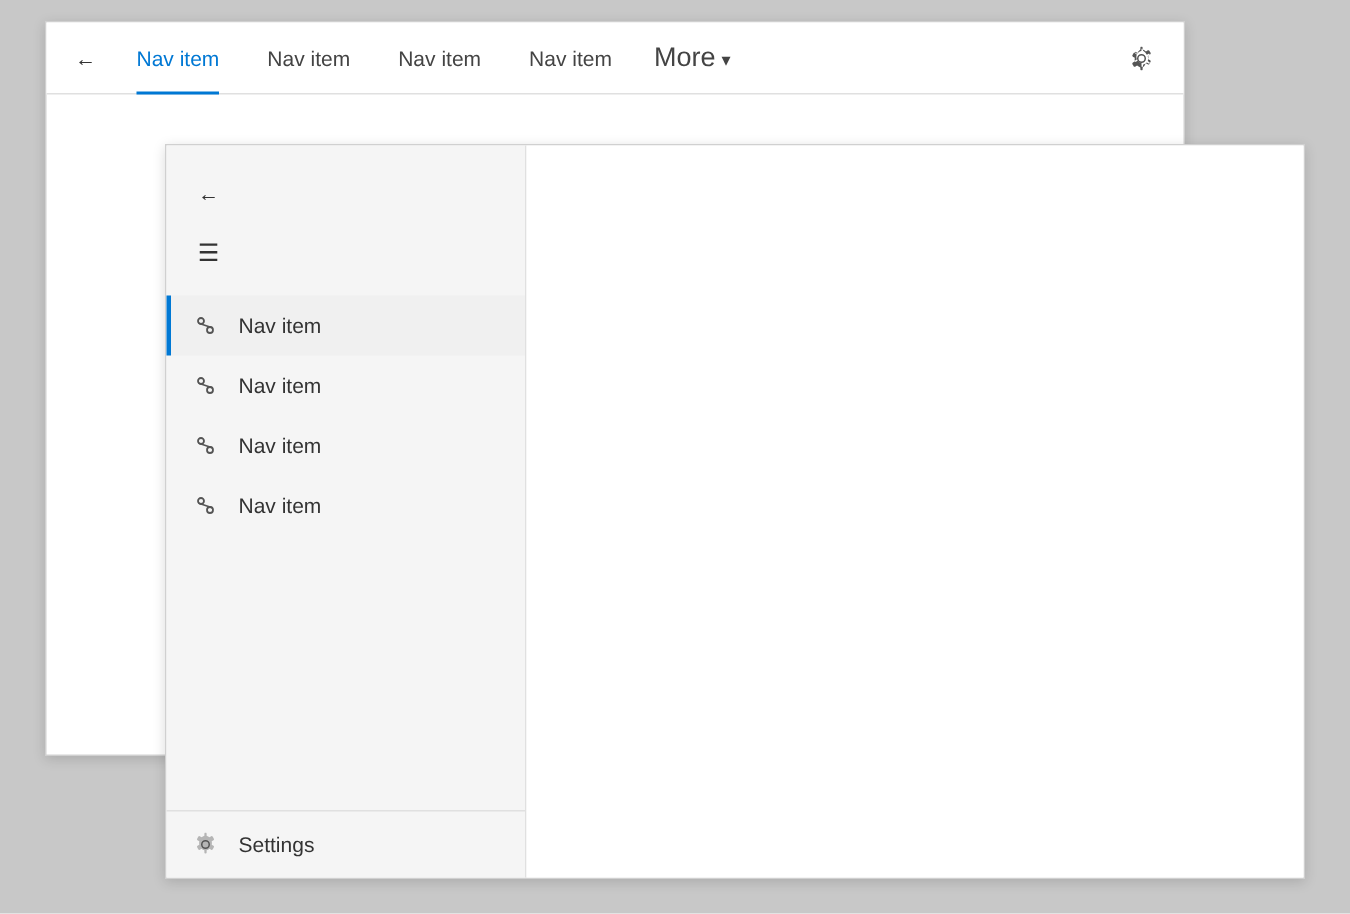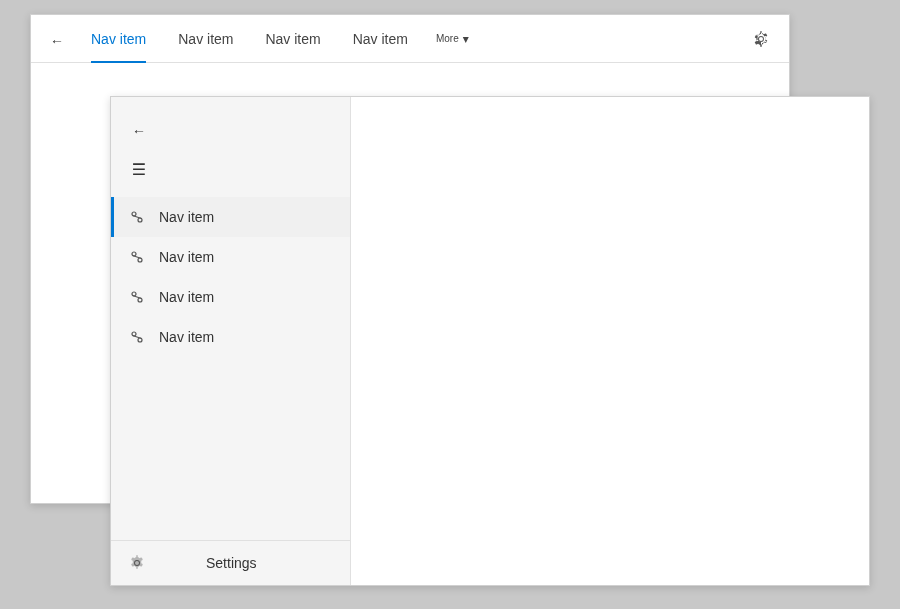--- a/index.html
+++ b/index.html
@@ -81,21 +81,21 @@
       right: 16px;
       height: 2px;
       background: #0078d4;
     }
 
     .top-nav-more {
       display: flex;
       align-items: center;
       gap: 4px;
       color: #444;
-      font-size: 10px;
+      font-size: 18px;
       cursor: pointer;
       padding: 14px 12px;
       height: 48px;
     }
 
     .top-nav-gear {
       margin-left: auto;
       width: 32px;
       height: 32px;
       display: flex;
@@ -207,21 +207,20 @@
       display: flex;
       align-items: center;
       justify-content: center;
       font-size: 14px;
       color: #555;
     }
 
     .sidebar-footer-label {
       font-size: 14px;
       color: #333;
-      margin-left: 47px;
     }
 
     
     .main-content {
       flex: 1;
       background: #ffffff;
     }
 
     
     .gear-svg {

